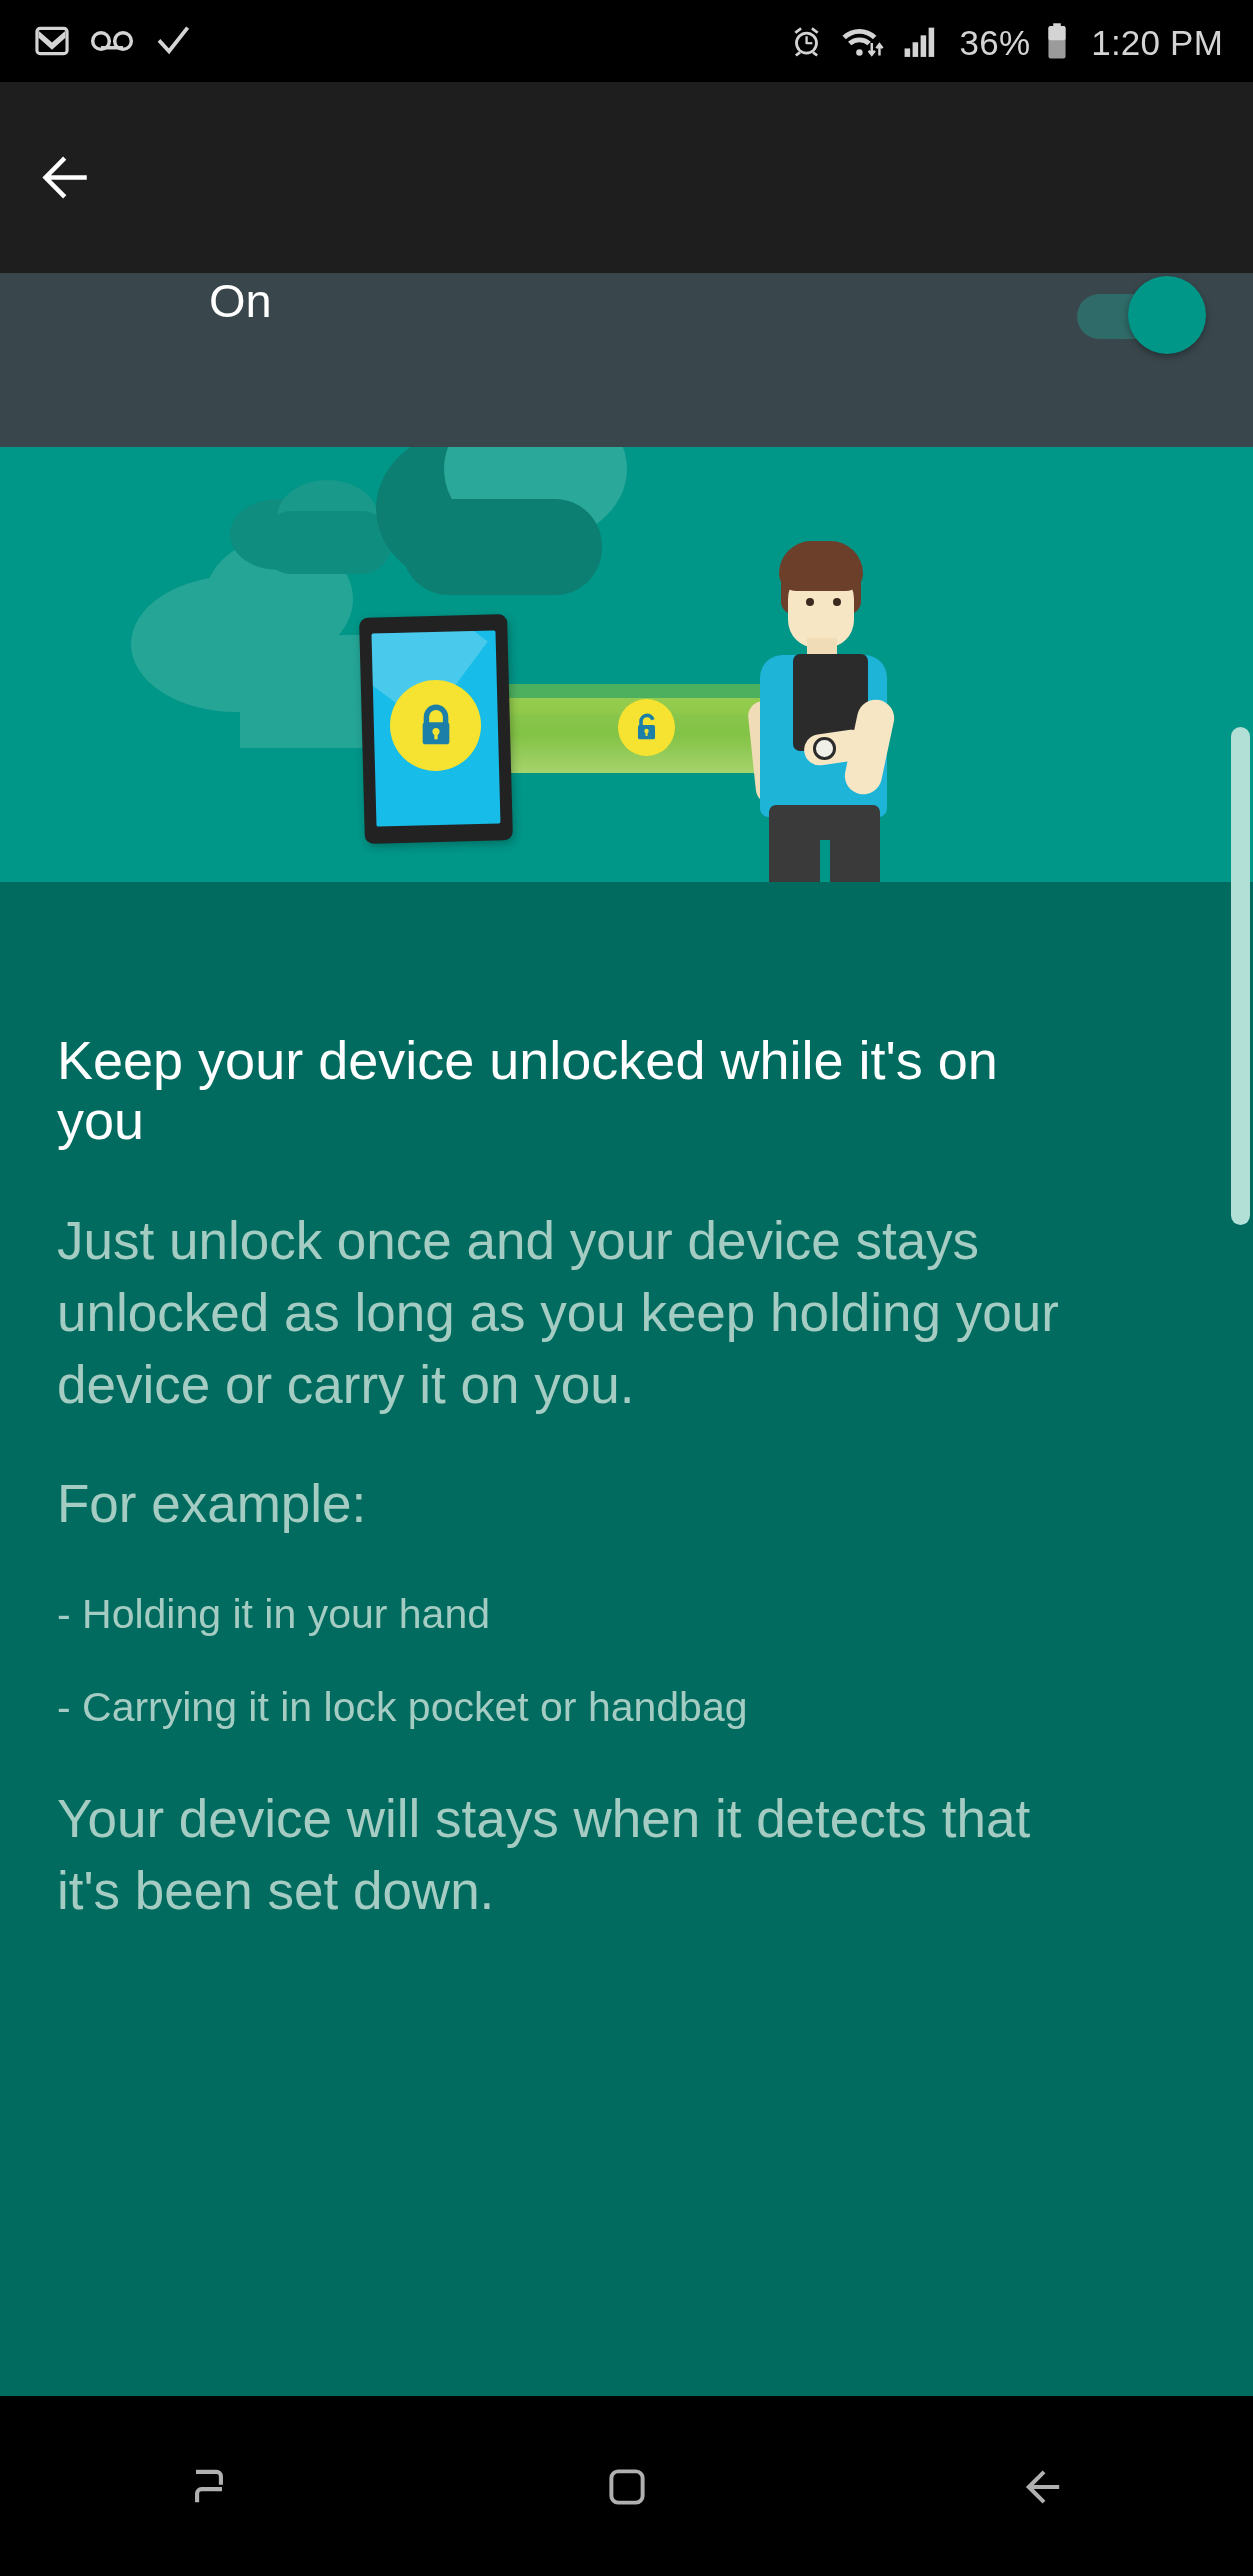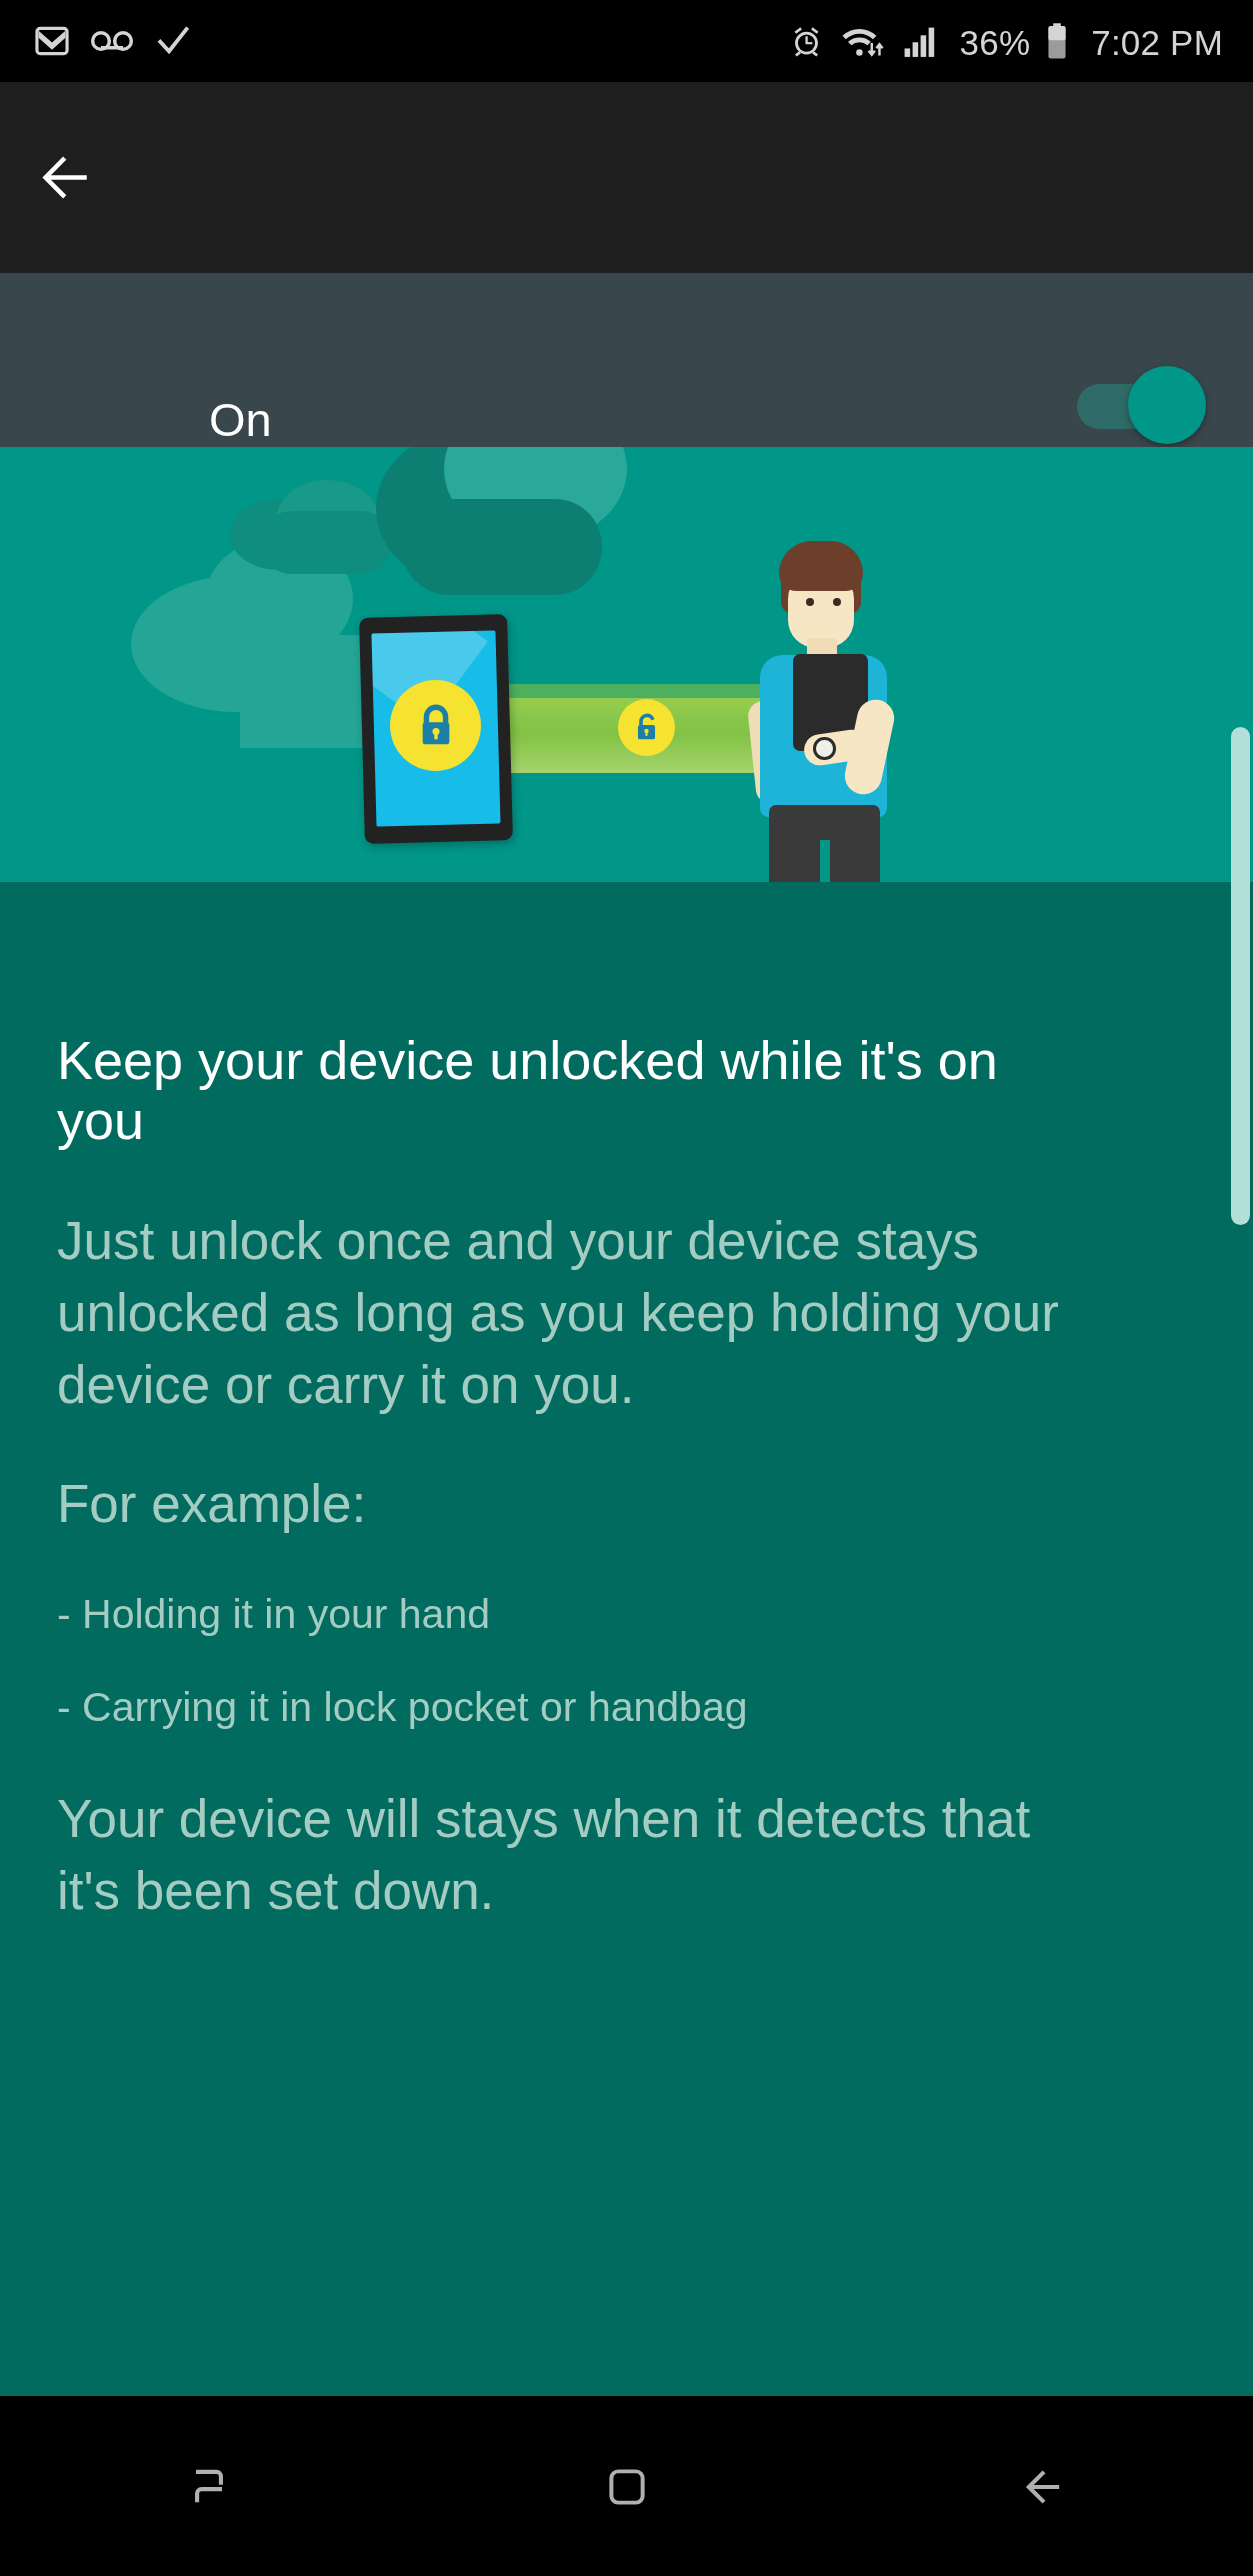--- a/index.html
+++ b/index.html
@@ -37,21 +37,21 @@
     justify-content:center; cursor:pointer;
   }
   .appbar-title{
     color:#ffffff; font-size:52px; font-weight:700; letter-spacing:0.2px;
     white-space:nowrap; margin-left:37px;
   }
 
   
   .switchrow{
     position:absolute; top:273px; left:0; width:1253px; height:174px;
-    background:#39474d; display:flex; align-items:flex-end;
+    background:#39474d; display:flex; align-items:flex-start;
   }
   .switch-label{
     color:#ffffff; font-size:47px; font-weight:400; margin-left:209px;
     white-space:nowrap;
   }
   .switch{
     margin-left:auto; margin-right:47px; position:relative;
     width:129px; height:84px; cursor:pointer;
   }
   .switch-track{
@@ -248,21 +248,21 @@
         <rect x="12.4" y="8" width="3.6" height="14" fill="#d4d4d4"></rect>
         <rect x="17.6" y="3" width="3.6" height="19" fill="#d4d4d4"></rect>
       </svg>
       <span class="sb-text sb-pct">36%</span>
 
       <svg class="sb-ico" width="26" height="38" viewBox="0 0 14 24">
         <rect x="4.6" y="0.8" width="4.8" height="2" fill="#d4d4d4"></rect>
         <rect x="1.6" y="2.6" width="10.8" height="20.4" rx="1.4" fill="#9b9b9b"></rect>
         <rect x="1.6" y="2.6" width="10.8" height="9" rx="1.4" fill="#d4d4d4"></rect>
       </svg>
-      <span class="sb-text sb-time">7:02 PM</span>
+      <span class="sb-text sb-time">1:20 PM</span>
     </div>
   </div>
 
   <div class="appbar">
     <div class="backbtn">
       <svg width="57" height="57" viewBox="0 0 24 24">
         <path d="M20 12 L4.5 12 M11 4.5 L3.6 12 L11 19.5" fill="none" stroke="#ffffff" stroke-width="1.9" stroke-linecap="square" stroke-linejoin="miter"></path>
       </svg>
     </div>
   </div>

